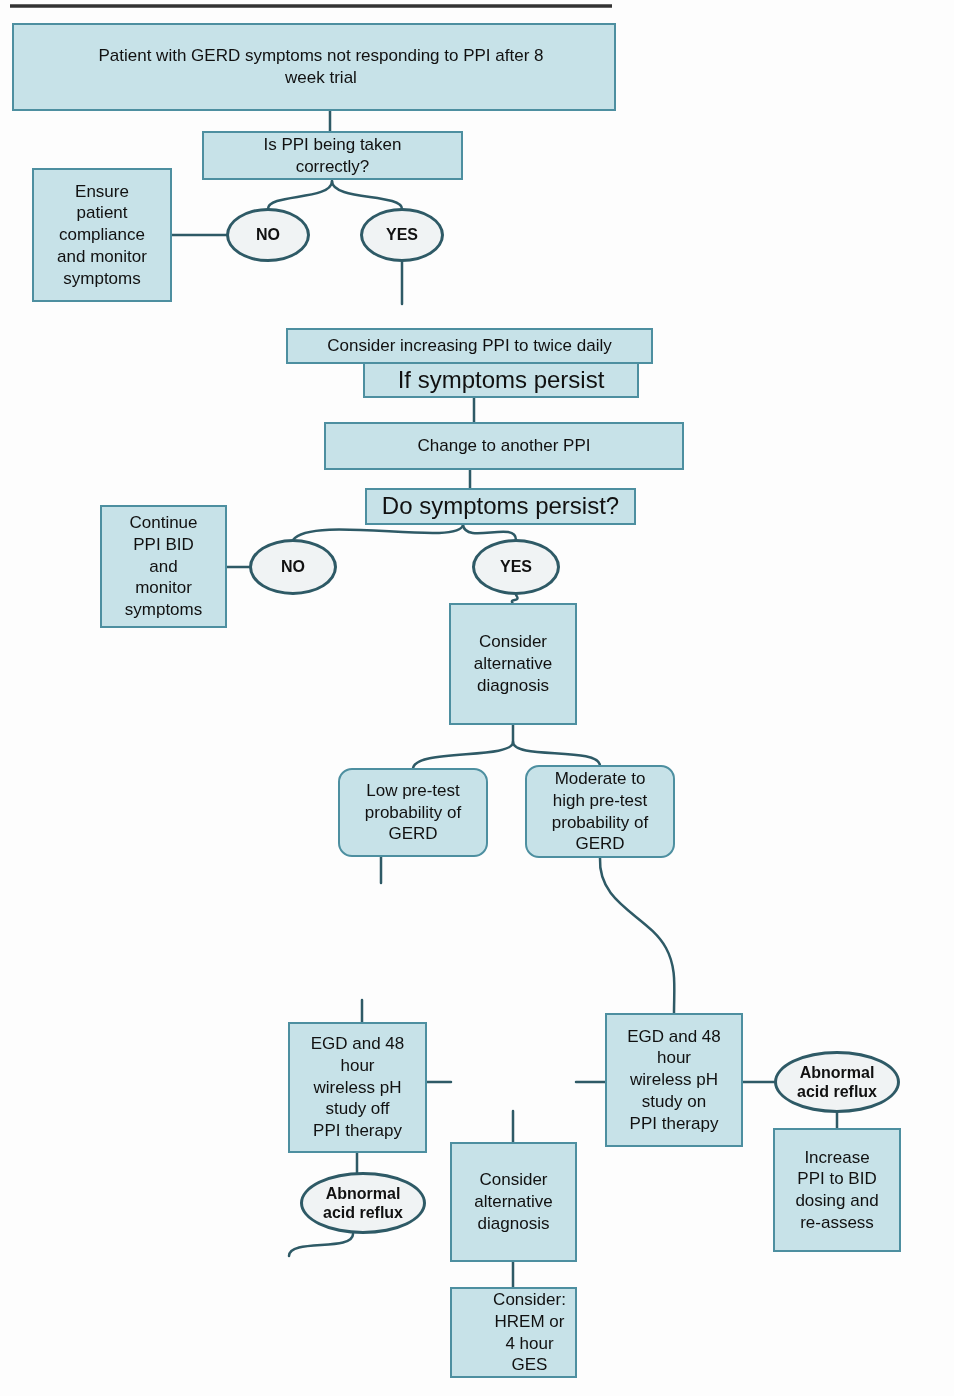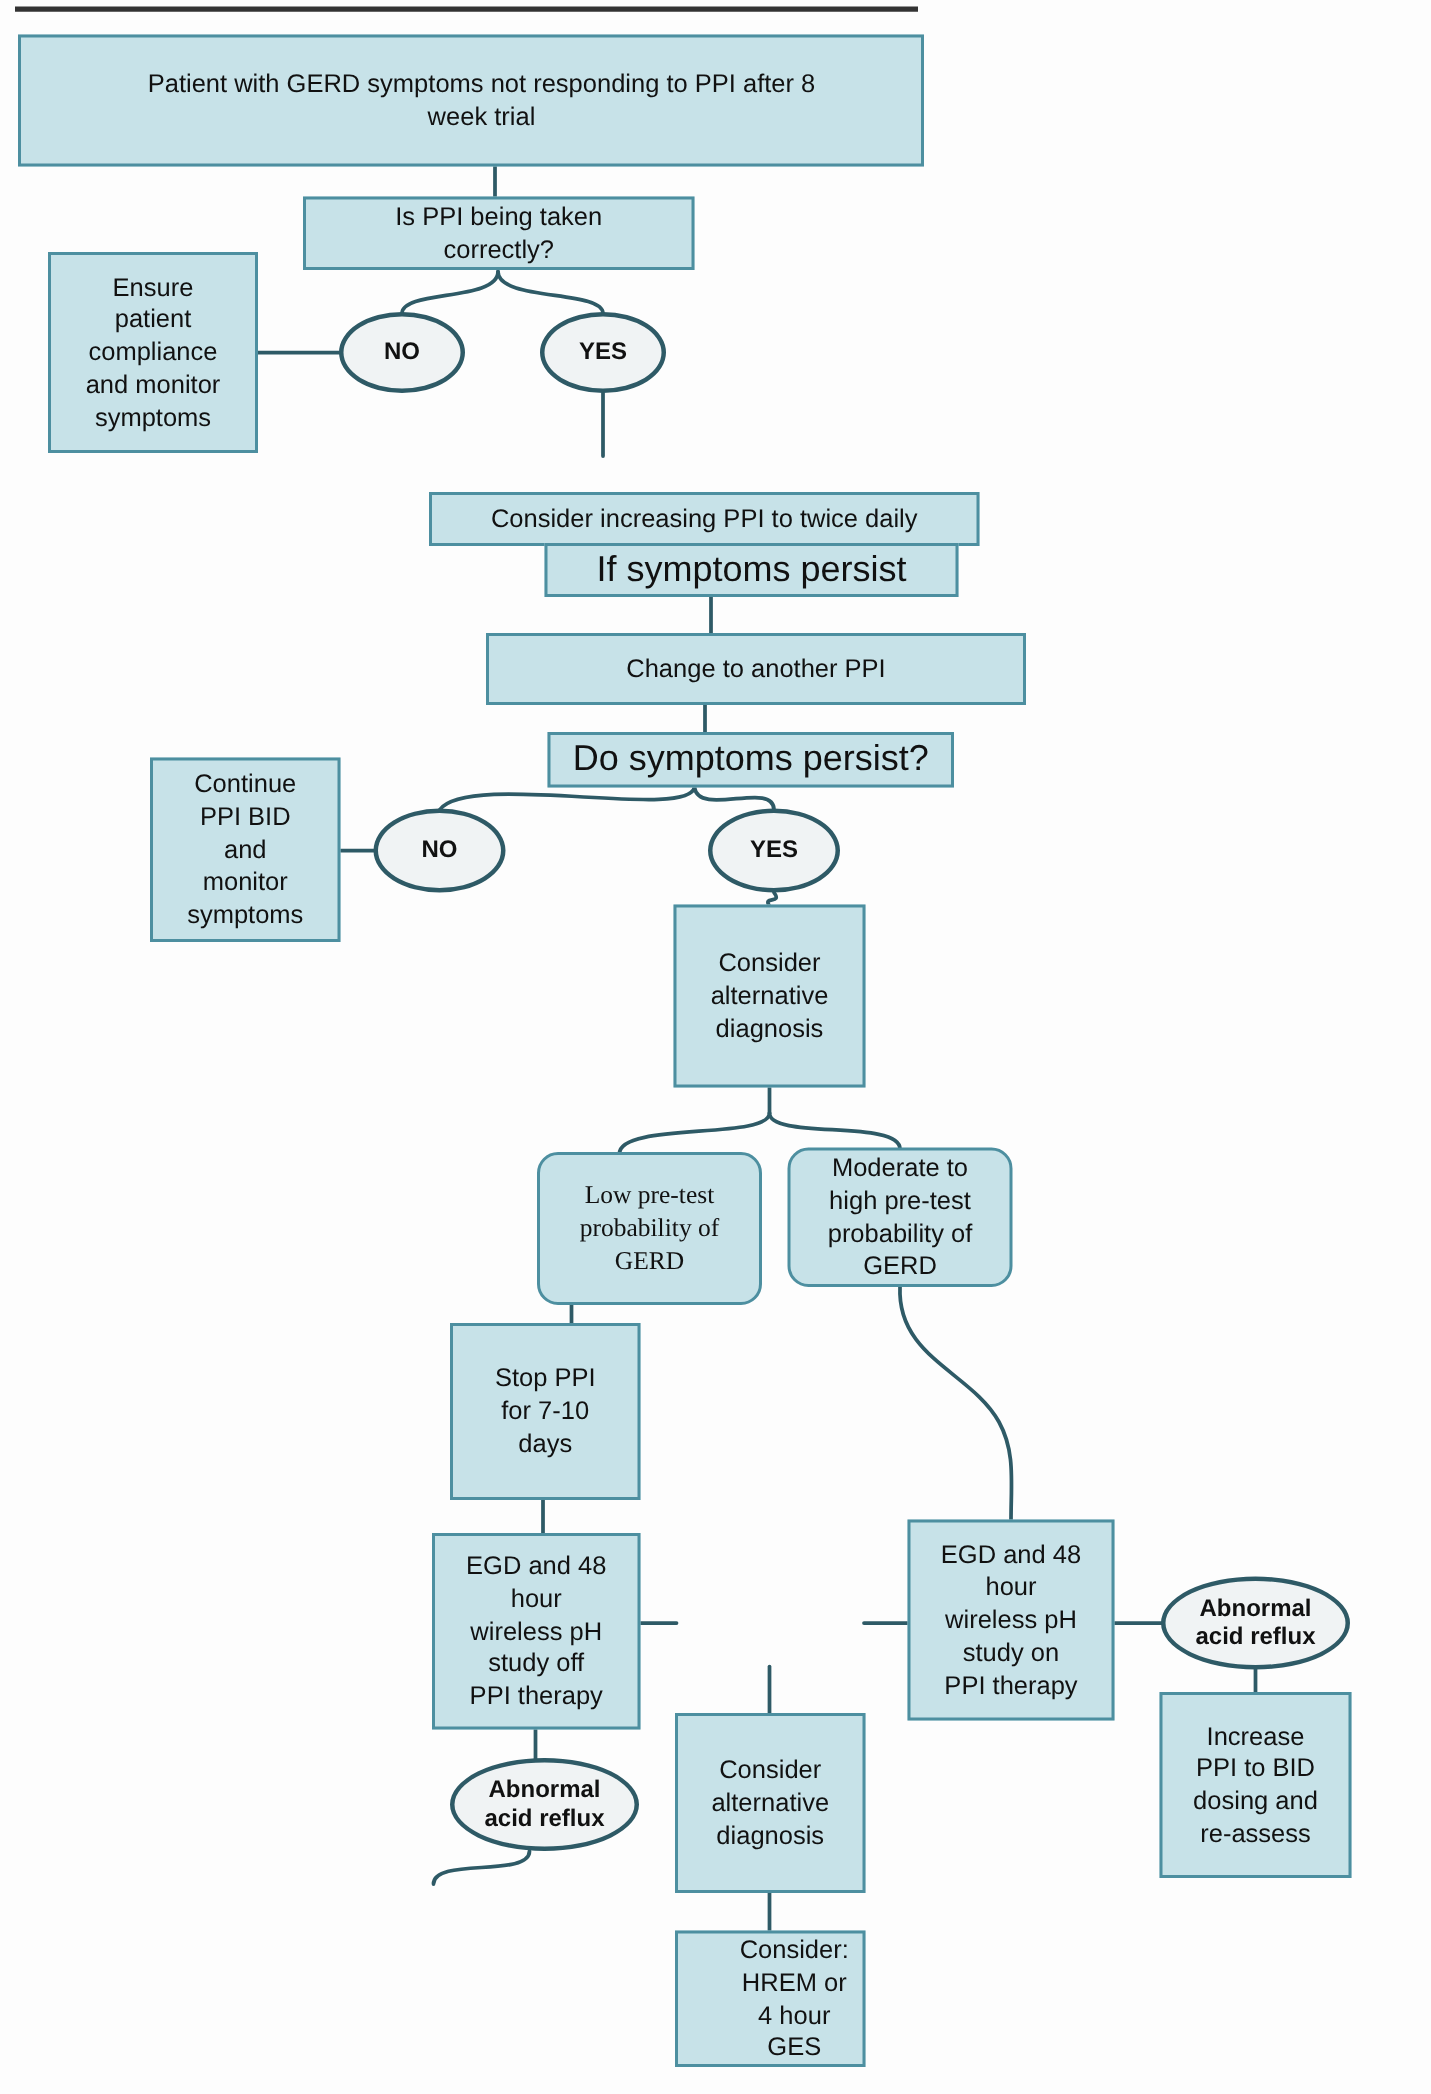--- a/index.html
+++ b/index.html
@@ -114,32 +114,29 @@
 symptoms</div>
 
   <div class="node oval" style="left:249px;top:539px;width:88px;height:56px;">NO</div>
 
   <div class="node oval" style="left:472px;top:539px;width:88px;height:56px;">YES</div>
 
   <div class="node box" style="left:449px;top:603px;width:128px;height:122px;">Consider
 alternative
 diagnosis</div>
 
-  <div class="node box rounded" style="left:358px;top:768px;width:150px;height:102px;font-family:Liberation Serif, serif;">Low pre-test
+  <div class="node box rounded" style="left:338px;top:768px;width:150px;height:89px;">Low pre-test
 probability of
 GERD</div>
 
   <div class="node box rounded" style="left:525px;top:765px;width:150px;height:93px;">Moderate to
 high pre-test
 probability of
 GERD</div>
 
-  <div class="node box" style="left:300px;top:882px;width:127px;height:118px;">Stop PPI
-for 7-10
-days</div>
 
   <div class="node box" style="left:288px;top:1022px;width:139px;height:131px;">EGD and 48
 hour
 wireless pH
 study off
 PPI therapy</div>
 
 
   <div class="node box" style="left:605px;top:1013px;width:138px;height:134px;">EGD and 48
 hour

